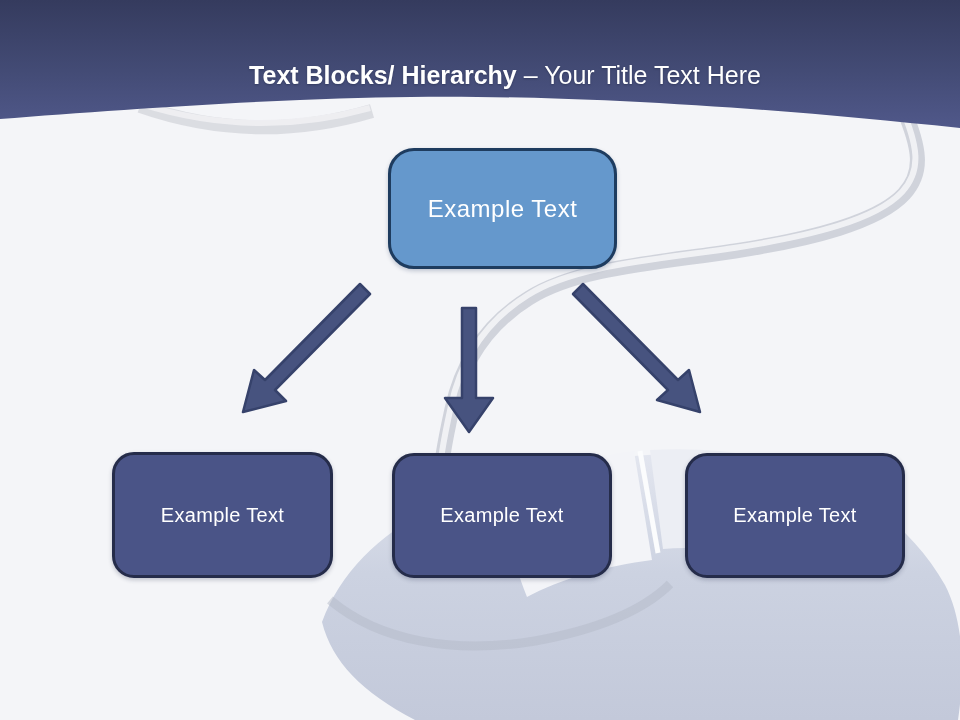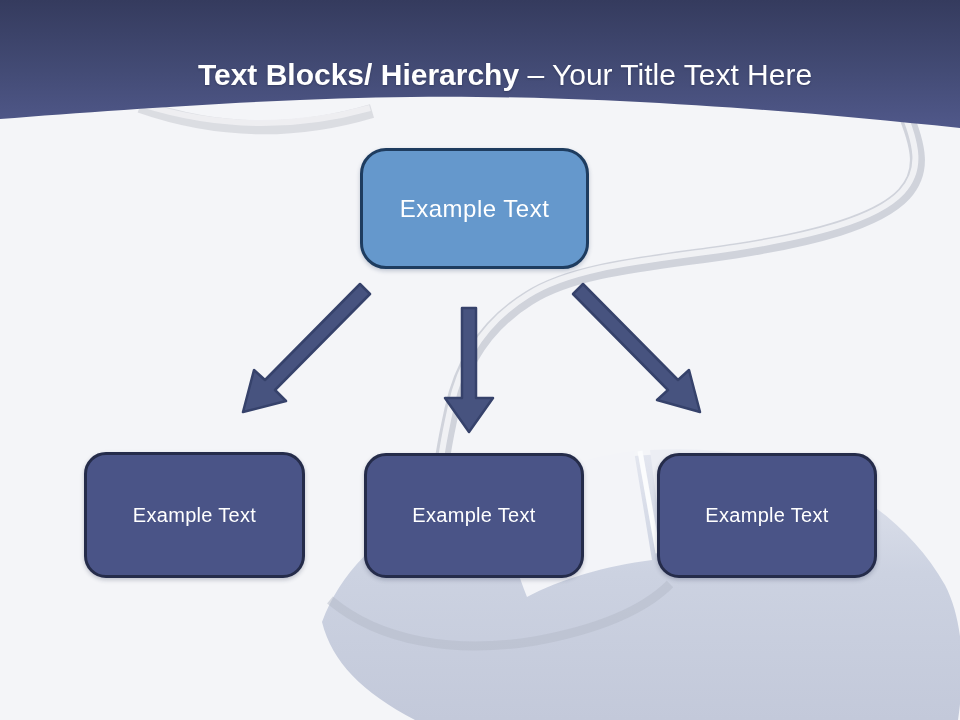--- a/index.html
+++ b/index.html
@@ -12,38 +12,39 @@
   }
   .slide svg{position:absolute;left:0;top:0;pointer-events:none;}
 
   
   .title{
     position:absolute;
     left:0;right:0;top:54px;
     padding-left:23px;
     text-align:center;
     color:#ffffff;
-    font-size:30px;
+    font-size:25px;
     line-height:42px;
     white-space:nowrap;
     z-index:4;
     text-shadow:0 1px 2px rgba(20,25,50,.35);
     margin-left:27px;
   }
   .title .t-bold{font-weight:700;}
   .title .t-reg{font-weight:400;}
 
   
   .node{
     position:absolute;
     display:flex;align-items:center;justify-content:center;
     color:#ffffff;
     text-align:right;
     box-sizing:border-box;
     z-index:5;
+    margin-left:28px;
   }
   .node-root{
     left:360px;top:148px;width:229px;height:121px;
     background:#6598cc;
     border:3px solid #1e3c5f;
     border-radius:26px;
     font-size:24px;
     letter-spacing:.5px;
     box-shadow:0 2px 4px rgba(30,50,90,.25);
   }

